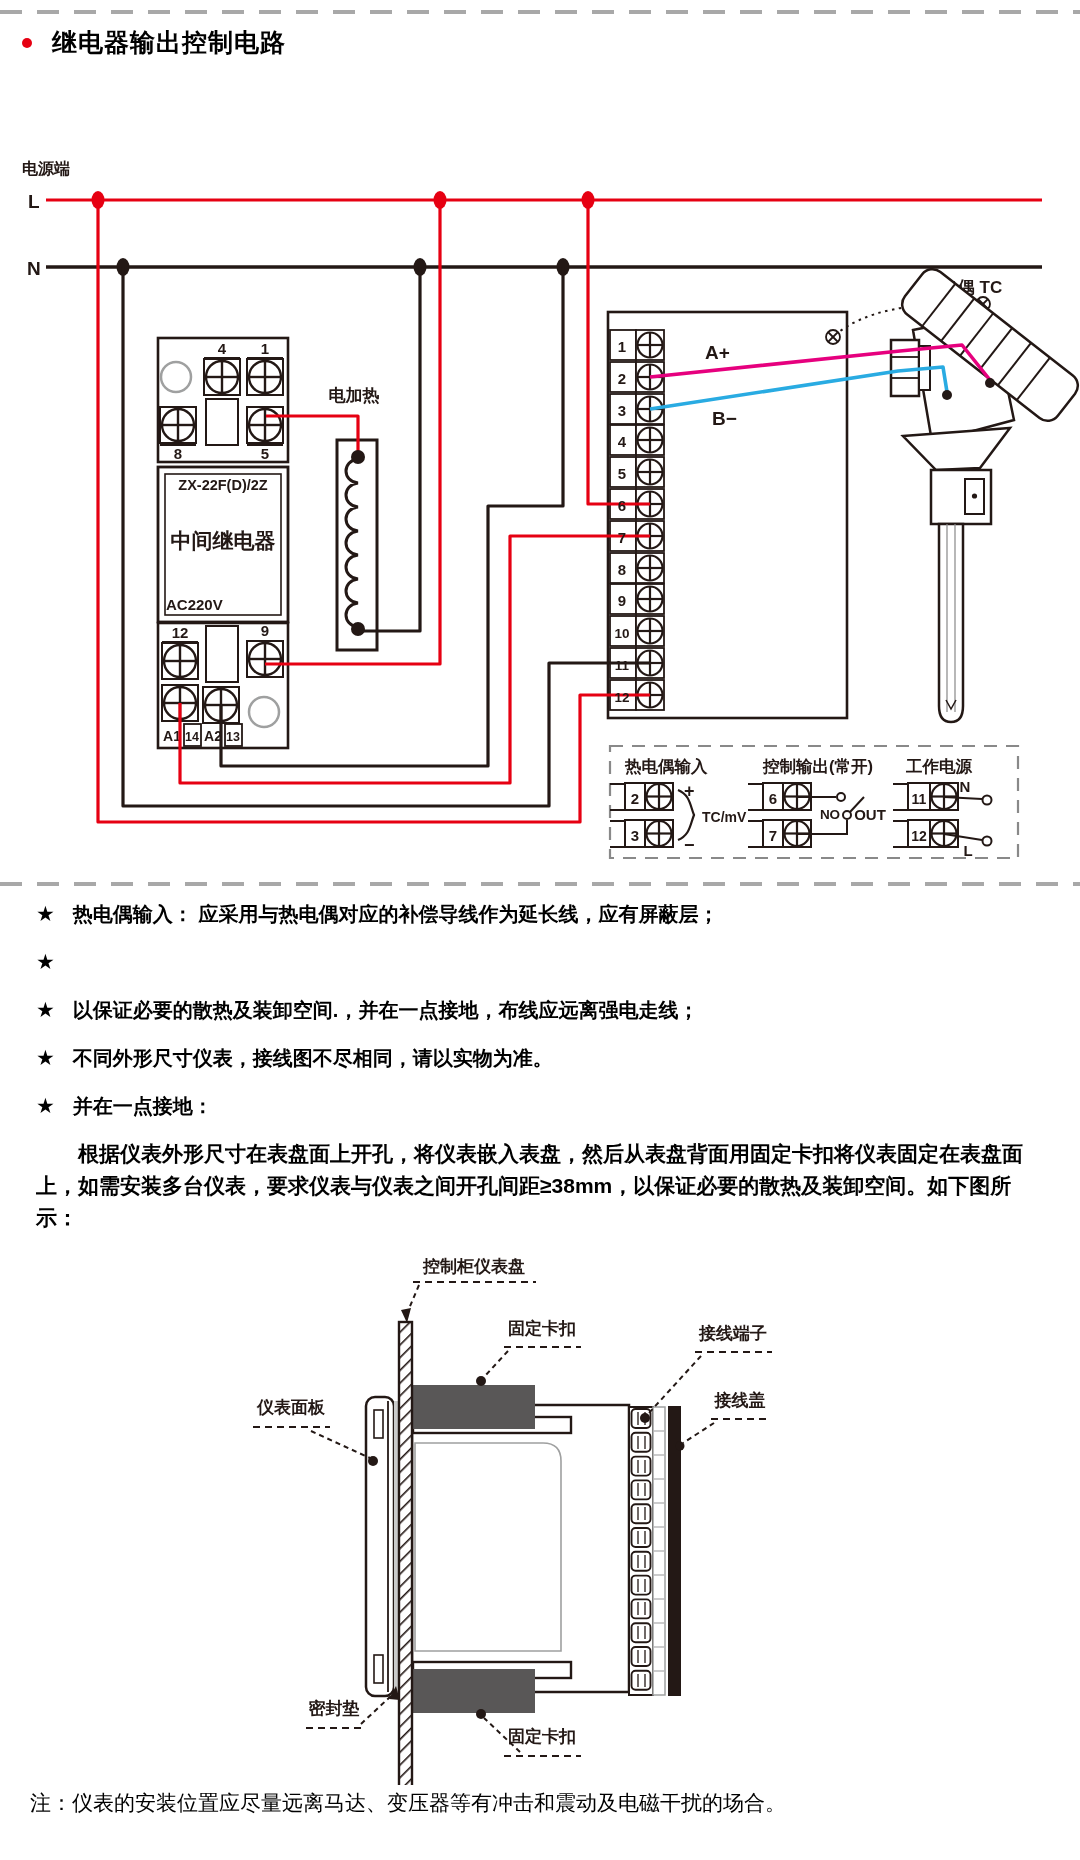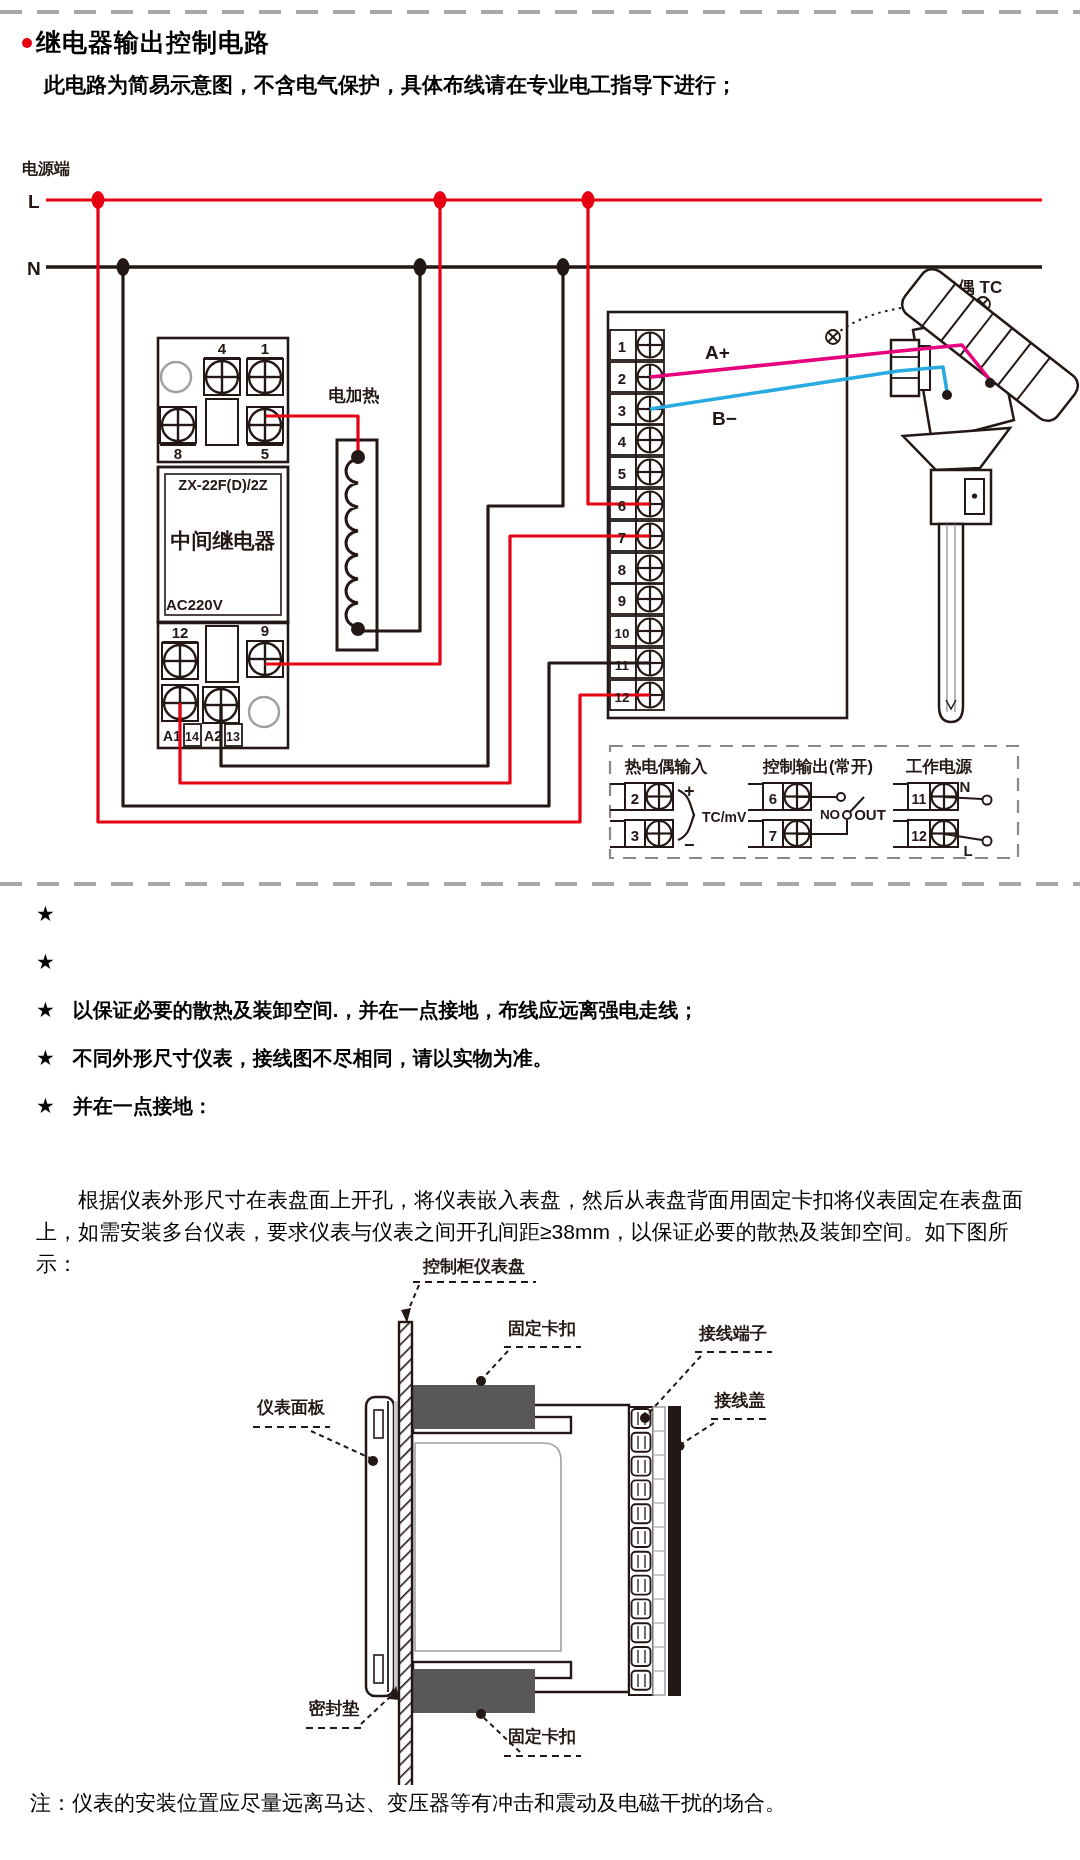--- a/index.html
+++ b/index.html
@@ -1,44 +1,43 @@
 <!DOCTYPE html>
 <html><head>
 <meta charset="utf-8">
 <style>
   html,body{margin:0;padding:0;background:#ffffff;}
   #page{position:relative;width:1080px;height:1860px;background:#fff;overflow:hidden;
         font-family:"Liberation Sans","DejaVu Sans",sans-serif;color:#000;}
   .dashsep{position:absolute;left:0;width:1080px;height:4px;
     background:repeating-linear-gradient(90deg,#a8a8a8 0 22px,transparent 22px 37px);}
-  .title-row{position:absolute;top:26px;left:22px;display:flex;align-items:center;gap:4px;}
+  .title-row{position:absolute;top:26px;left:22px;display:flex;align-items:center;gap:20px;}
   .bullet-dot{width:10px;height:10px;border-radius:50%;background:#e60012;display:inline-block;}
   .title-text{font-size:25px;font-weight:800;letter-spacing:1px;}
   .subtitle{position:absolute;top:71px;left:44px;font-size:21px;font-weight:700;}
   .bullet-line{position:absolute;left:36px;width:1020px;display:flex;gap:18px;
     font-size:20px;font-weight:700;line-height:28px;}
   .star{font-size:21px;}
-  .para{position:absolute;top:1138px;left:36px;width:1008px;font-size:21px;font-weight:400;
-    line-height:32px;text-indent:2em;margin-top:46px;}
+  .para{position:absolute;top:1138px;left:36px;width:1008px;font-size:21px;font-weight:700;
+    line-height:32px;text-indent:2em;}
   .note{position:absolute;top:1789px;left:30px;width:1030px;font-size:21px;font-weight:400;}
   svg{position:absolute;left:0;}
   svg text{font-family:"Liberation Sans","DejaVu Sans",sans-serif;font-weight:700;fill:#231815;}
 </style>
 </head>
 <body>
 
 <div id="page">
 
   <div class="dashsep" style="top:10px"></div>
 
   <div class="title-row">
     <span class="bullet-dot"></span>
     <span class="title-text">继电器输出控制电路</span>
   </div>
-  <div class="subtitle">此电路为简易示意图，不含电气保护，具体布线请在专业电工指导下进行；</div>
 
   <svg style="top:140px" width="1080" height="744" viewBox="0 140 1080 744">
     <defs>
       <g id="scrA">
         <circle r="16" fill="#fff" stroke="#231815" stroke-width="2.4"></circle>
         <line x1="-16" x2="16" stroke="#231815" stroke-width="2.4"></line>
         <line y1="-16" y2="16" stroke="#231815" stroke-width="2.4"></line>
       </g>
       <g id="scrB">
         <circle r="12.5" fill="#fff" stroke="#231815" stroke-width="2.2"></circle>
@@ -294,20 +293,21 @@
       </g>
       <text x="965" y="792" font-size="15" text-anchor="middle">N</text>
       <text x="968" y="856" font-size="15" text-anchor="middle">L</text>
     </g>
   </svg>
 
   <div class="dashsep" style="top:882px"></div>
 
   <div class="bullet-line" style="top:900px">
     <span class="star">★</span>
+    <span>热电偶输入： 应采用与热电偶对应的补偿导线作为延长线，应有屏蔽层；</span>
     </div>
   <div class="bullet-line" style="top:948px">
     <span class="star">★</span>
     </div>
   <div class="bullet-line" style="top:996px">
     <span class="star">★</span>
     <span>以保证必要的散热及装卸空间.，并在一点接地，布线应远离强电走线；</span>
     </div>
   <div class="bullet-line" style="top:1044px">
     <span class="star">★</span>

